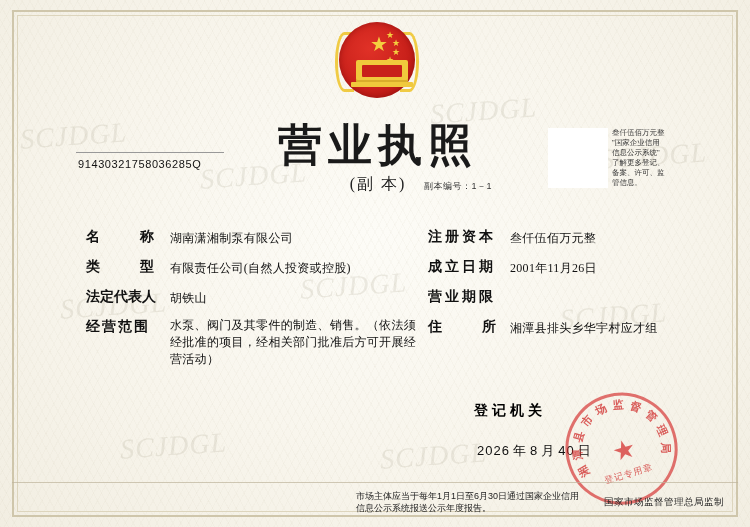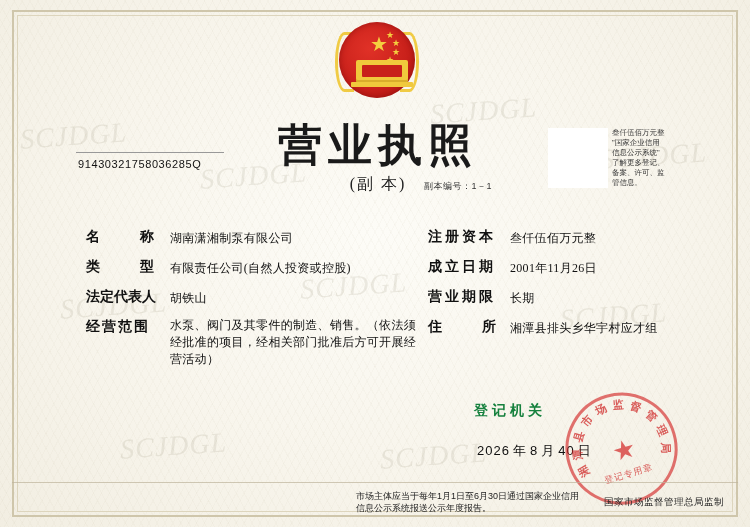--- a/index.html
+++ b/index.html
@@ -248,21 +248,21 @@
   }
 
   
   .registrar-label {
     position: absolute;
     left: 474px;
     top: 402px;
     font-size: 14px;
     font-weight: bold;
     letter-spacing: 4px;
-    color: #15803d;
+    color: #000000;
     font-family: "Liberation Serif", serif;
   }
   .date-line {
     position: absolute;
     left: 474px;
     top: 442px;
     font-size: 13px;
     color: #111;
     letter-spacing: 1px;
     font-family: "Liberation Serif", serif;
@@ -426,21 +426,20 @@
   <div class="f-label" style="left:86px;  top:318px; letter-spacing:2px;">经营范围</div>
   <div class="f-value" style="left:170px; top:317px; width:248px;">水泵、阀门及其零件的制造、销售。（依法须经批准的项目，经相关部门批准后方可开展经营活动）</div>
 
   <div class="f-label" style="left:428px; top:228px; letter-spacing:3px;">注册资本</div>
   <div class="f-value" style="left:510px; top:230px; width:210px;">叁仟伍佰万元整</div>
 
   <div class="f-label" style="left:428px; top:258px; letter-spacing:3px;">成立日期</div>
   <div class="f-value" style="left:510px; top:260px; width:210px;">2001年11月26日</div>
 
   <div class="f-label" style="left:428px; top:288px; letter-spacing:3px;">营业期限</div>
-  <div class="f-value" style="left:510px; top:290px; width:210px;">长期</div>
 
   <div class="f-label" style="left:428px; top:318px;">住　　所</div>
   <div class="f-value" style="left:510px; top:320px; width:215px;">湘潭县排头乡华宇村应才组</div>
 
   <div class="registrar-label">登记机关</div>
 
   <div class="date-line">
     <span class="num">2026</span><span>年</span><span class="num">8</span><span>月</span><span class="num">40</span><span>日</span>
   </div>
 

